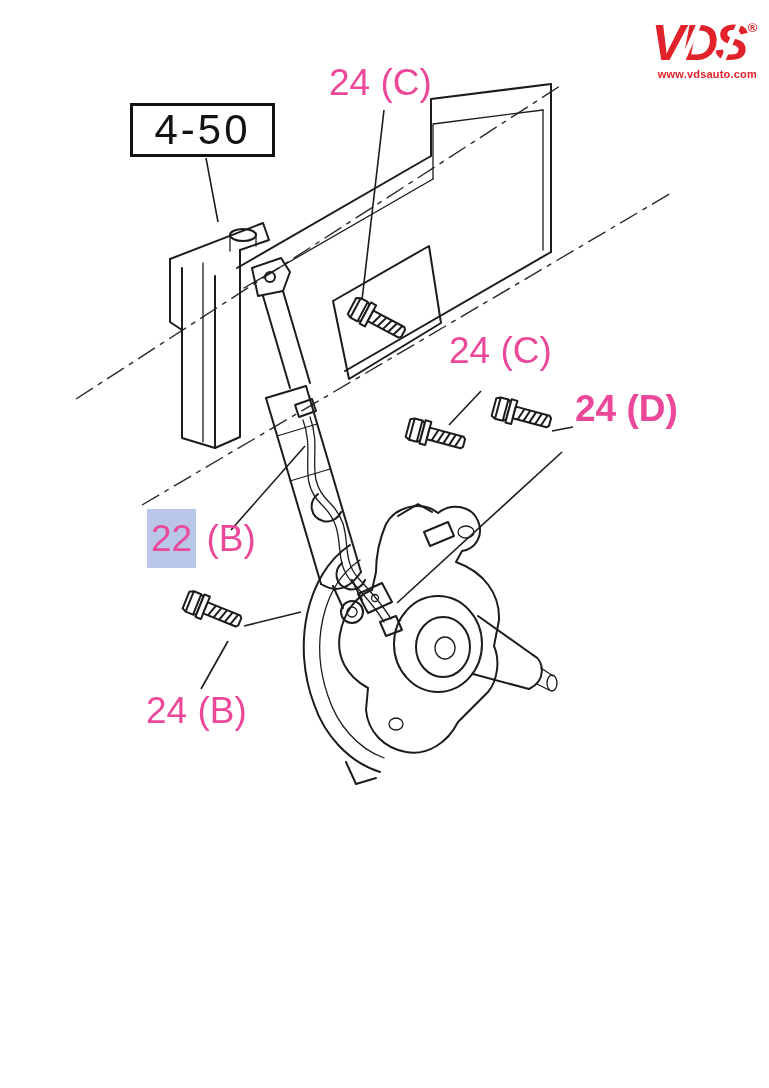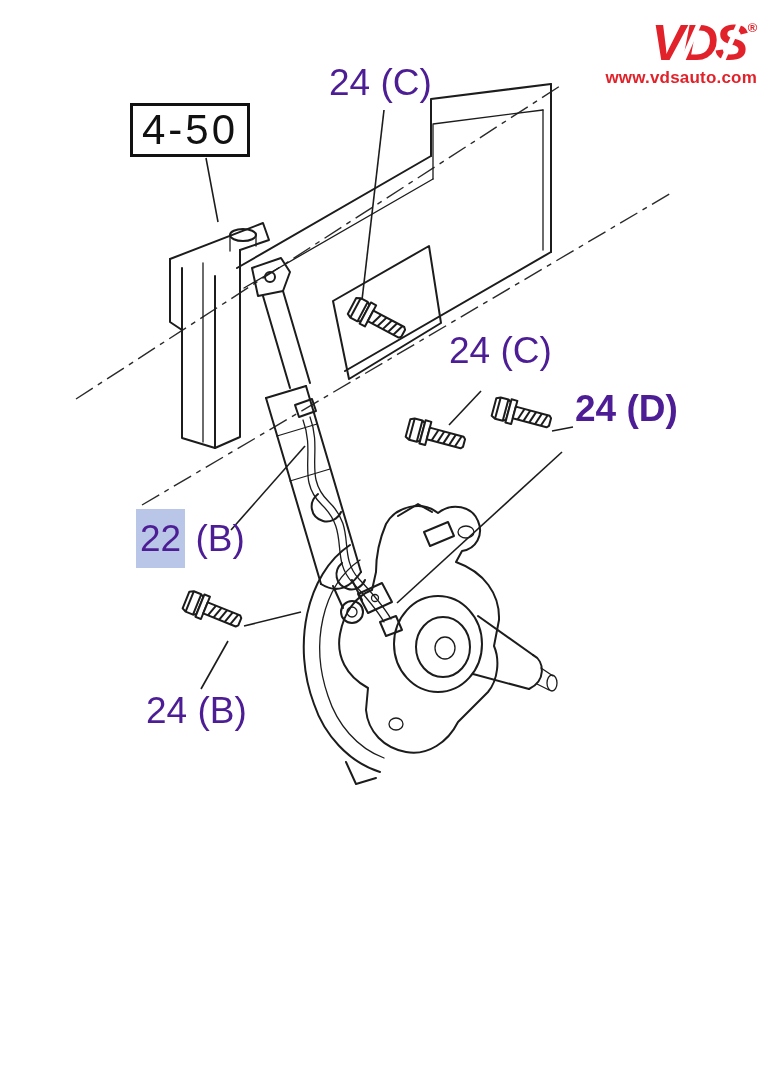--- a/index.html
+++ b/index.html
@@ -8,39 +8,39 @@
 
   .page { position:absolute; inset:0; background:#fff; }
 
   svg.drawing { position:absolute; left:0; top:0; width:769px; height:1088px; }
 
   .ln     { fill:none; stroke:#1c1c1c; stroke-width:2;   stroke-linejoin:round; stroke-linecap:round; }
   .thin   { fill:none; stroke:#1c1c1c; stroke-width:1.3; stroke-linejoin:round; stroke-linecap:round; }
   .cl     { fill:none; stroke:#2a2a2a; stroke-width:1.4; stroke-dasharray:20 6 5 6; }
   .leader { fill:none; stroke:#1c1c1c; stroke-width:1.6; }
 
-  .callout { position:absolute; font-size:37px; line-height:1.0; color:#4c1d95; white-space:nowrap; }
-  .hl { padding:9px 4px; }
+  .callout { position:absolute; font-size:37px; line-height:1.0; color:#ec4899; white-space:nowrap; }
+  .hl { padding:9px 4px;margin-left:11px; }
 
   .ref-box {
-    position:absolute; left:130px; top:103px; width:120px; height:54px;
+    position:absolute; left:130px; top:103px; width:145px; height:54px;
     border:3px solid #111; display:flex; align-items:center; justify-content:center;
     font-size:42px; letter-spacing:3px; color:#111; background:#fff;
   }
 
   .logo { position:absolute; top:20px; right:12px; text-align:right; }
   .logo-text {
     position:relative; display:inline-block;
     color:#e2222a; font-size:50px; font-weight:bold; font-style:italic;
     line-height:0.92; letter-spacing:-3px;
   }
   .logo-text sup { font-size:13px; letter-spacing:0; vertical-align:28px; margin-left:2px; }
   .stripe { position:absolute; top:2px; width:5px; height:42px; background:#fff; transform:rotate(24deg); }
   .s1 { left:36px; } .s2 { left:76px; }
-  .logo-url { color:#e2222a; font-size:17px; font-weight:bold; margin-top:2px; letter-spacing:0.2px; }
+  .logo-url { color:#e2222a; font-size:11px; font-weight:bold; margin-top:2px; letter-spacing:0.2px; }
 </style>
 </head>
 <body>
 
 <div class="page">
 
   <svg class="drawing" viewBox="0 0 769 1088">
     <defs>
       <g id="bolt" fill="#ffffff" stroke="#1c1c1c" stroke-width="2" stroke-linejoin="round">
         <path d="M0 -9 L4 -11 L12 -11 L15 -9 L15 9 L12 11 L4 11 L0 9 Z"></path>

